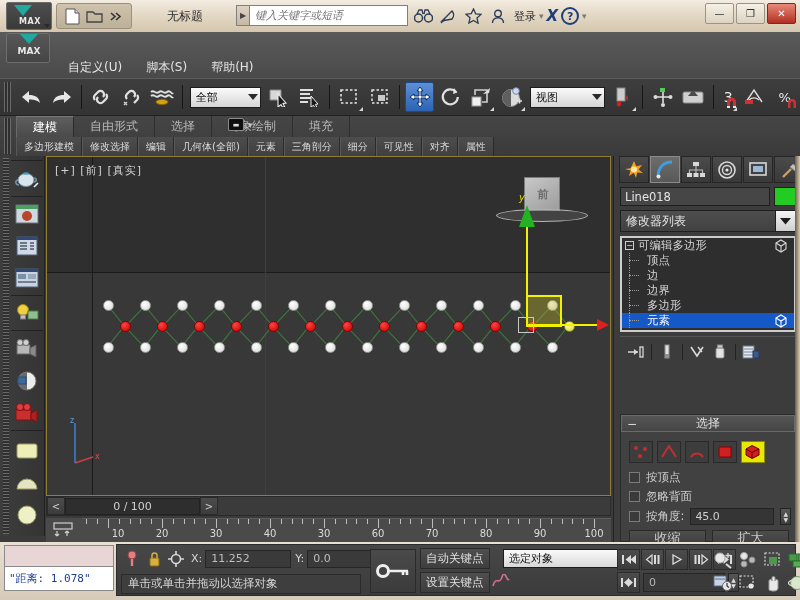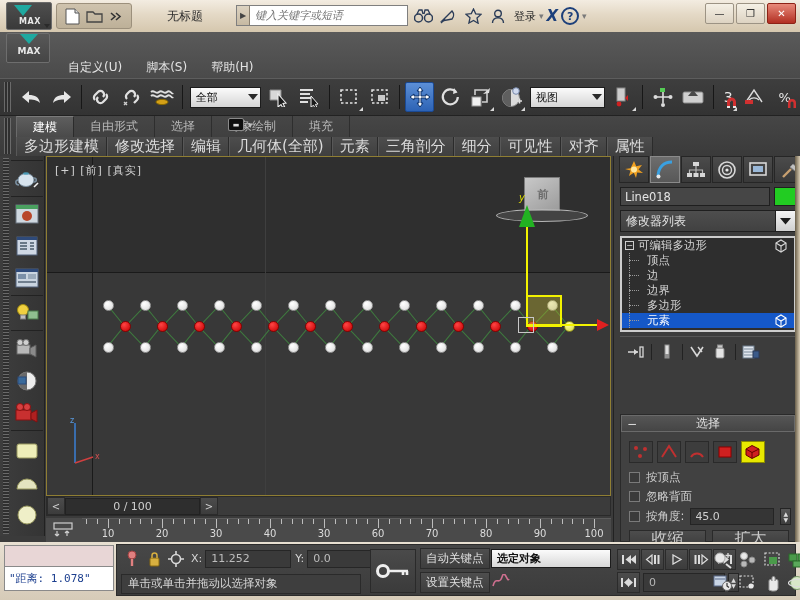--- a/index.html
+++ b/index.html
@@ -101,21 +101,21 @@
           background:repeating-linear-gradient(to right,#6a6a6a 0 1px,#2f2f2f 1px 3px); }
   .rib-tabs { position:absolute; left:16px; top:0; height:21px; display:flex; }
   .rib-tab { padding:0 16px; height:21px; line-height:21px; color:#b9b9b9; font-size:12px;
              border-right:1px solid #2e2e2e; }
   .rib-tab.sel { background:linear-gradient(to bottom,#5e5e5e,#4a4a4a); color:#fff;
                  border-top:1px solid #7a7a7a; border-left:1px solid #6a6a6a; border-right:1px solid #2b2b2b; }
   .rib-min { position:absolute; left:228px; top:2px; display:flex; align-items:center; gap:4px; }
   .rib-minbox { width:16px;height:13px;background:#0e0e0e;border:1px solid #8a8a8a;border-radius:2px;
                 display:flex;align-items:center;justify-content:center;color:#ddd;font-size:7px; }
   .rib-panels { position:absolute; left:16px; top:21px; height:19px; display:flex; }
-  .rib-panel { padding:0 7px; height:19px; line-height:19px; color:#dcdcdc; font-size:15px;
+  .rib-panel { padding:0 7px; height:19px; line-height:19px; color:#dcdcdc; font-size:10px;
                border-right:1px solid #2b2b2b; border-left:1px solid #585858;
                background:linear-gradient(to bottom,#4d4d4d,#3f3f3f); white-space:nowrap; }
 
   
   .lefttb { position:absolute; left:0; top:156px; width:45px; height:380px;
             background:linear-gradient(to right,#3d3d3d,#343434); border-right:1px solid #212121; }
   .lgrip { position:absolute; left:3px; top:2px; width:6px; height:376px;
            background:repeating-linear-gradient(to bottom,#6a6a6a 0 1px,#2f2f2f 1px 3px); }
   .lbtn { position:absolute; left:12px; width:30px; height:30px; display:flex;
           align-items:center; justify-content:center; }
@@ -256,21 +256,21 @@
   .so-btn.on { background:#e8e800; border-color:#8a8a00; }
   .cb-row { position:absolute; left:8px; display:flex; align-items:center; gap:6px; color:#cfcfcf; font-size:11.5px; }
   .cbx { width:11px;height:11px;background:#3a3a3a;border:1px solid #7a7a7a; }
   .numf { width:84px;height:17px;background:#353535;border:1px solid #242424;color:#cfcfcf;
           font-size:11px; display:flex;align-items:center;padding-left:4px; }
   .numspin { width:11px;height:17px;background:linear-gradient(to bottom,#585858,#3d3d3d);
              border:1px solid #242424;display:flex;flex-direction:column;align-items:center;
              justify-content:center;color:#ddd;font-size:6px;line-height:6px; }
   .ro-btm { position:absolute; left:8px; top:115px; width:160px; height:16px; display:flex; gap:6px; }
   .ro-btm div { flex:1; background:linear-gradient(to bottom,#4d4d4d,#3e3e3e); border:1px solid #2a2a2a;
-                color:#c8c8c8; font-size:16px; display:flex; align-items:center; justify-content:center; overflow:hidden; }
+                color:#c8c8c8; font-size:13px; display:flex; align-items:center; justify-content:center; overflow:hidden; }
   .scrollstrip { position:absolute; right:0; top:156px; width:5px; height:386px;
                  background:linear-gradient(to right,#6a5f4a,#d8ccb4); }
 </style>
 </head>
 <body>
 
 <div id="app">
 
   <div class="titlebar">
     <div class="maxlogo">
@@ -790,21 +790,21 @@
         <div class="rtick" style="left: 450.8px; height: 5px;"></div>
         <div class="rtick" style="left: 461.6px; height: 5px;"></div>
         <div class="rtick" style="left: 472.4px; height: 5px;"></div>
         <div class="rtick" style="left: 483.2px; height: 5px;"></div>
         <div class="rtick" style="left: 494px; height: 9px;"></div>
         <div class="rtick" style="left: 504.8px; height: 5px;"></div>
         <div class="rtick" style="left: 515.6px; height: 5px;"></div>
         <div class="rtick" style="left: 526.4px; height: 5px;"></div>
         <div class="rtick" style="left: 537.2px; height: 5px;"></div>
         <div class="rtick" style="left: 548px; height: 9px;"></div>
-        <div class="rlab" style="left: 62px;">10</div>
+        <div class="rlab" style="left: 72px;">10</div>
         <div class="rlab" style="left: 116px;">20</div>
         <div class="rlab" style="left: 170px;">30</div>
         <div class="rlab" style="left: 224px;">40</div>
         <div class="rlab" style="left: 278px;">30</div>
         <div class="rlab" style="left: 332px;">60</div>
         <div class="rlab" style="left: 386px;">70</div>
         <div class="rlab" style="left: 440px;">80</div>
         <div class="rlab" style="left: 494px;">90</div>
         <div class="rlab" style="left: 548px;">100</div>
       </div>
@@ -1061,21 +1061,21 @@
           </svg>
       </div>
 
       <div style="position:absolute;left:303px;top:3px;">
         <div class="keybtn">自动关键点</div>
       </div>
       <div style="position:absolute;left:303px;top:27px;border-radius:10px;">
         <div class="keybtn">设置关键点</div>
       </div>
 
-      <div style="position:absolute;left:374px;top:4px;font-weight:bold;">
+      <div style="position:absolute;left:386px;top:4px;">
         <div class="selcombo">
           <span>选定对象</span>
           <span class="carr"></span>
         </div>
       </div>
       <div style="position:absolute;left:374px;top:27px;display:flex;align-items:center;gap:3px;">
         <span style="width:20px;height:18px;display:flex;align-items:center;justify-content:center;">
           <svg width="18" height="14" viewBox="0 0 18 14">
               <path d="M1 12C4 1 7 12 10 3s5 6 7 2" fill="none" stroke="#d07090" stroke-width="1.6"></path>
             </svg>

